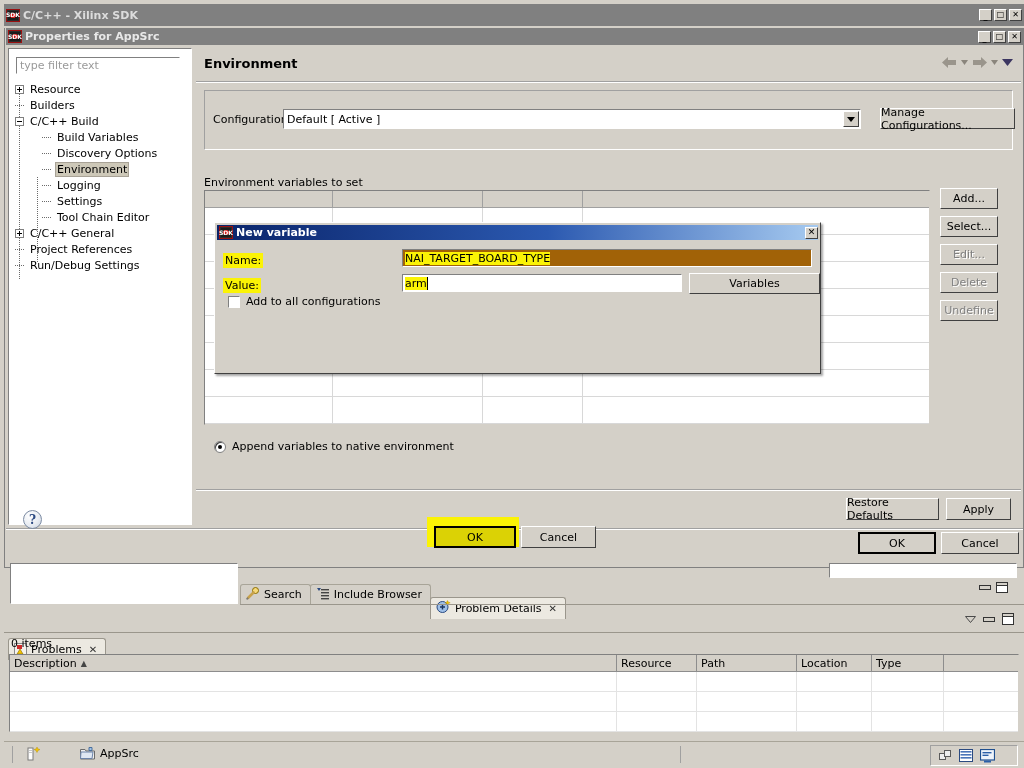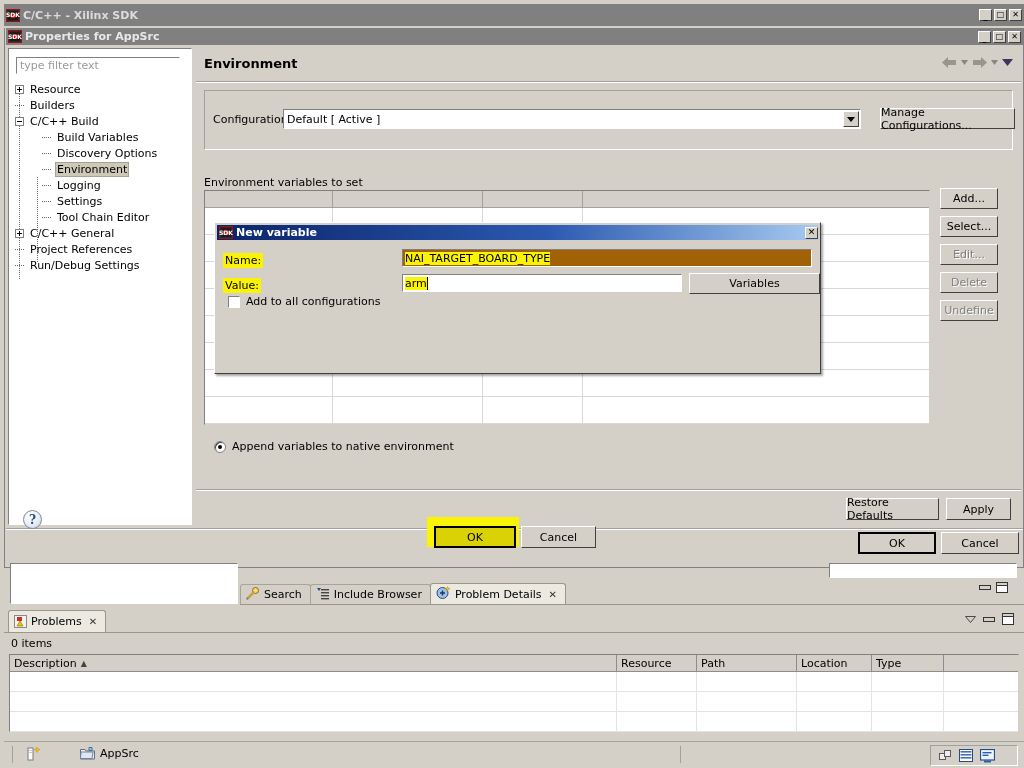--- a/index.html
+++ b/index.html
@@ -339,21 +339,21 @@
     height: 20px;
     display: flex; align-items: center; gap: 4px;
     padding: 0 8px 0 5px;
     font-size: 11px;
     border: 1px solid #a8a498;
     border-bottom: none;
     background: #d4d0c8;
     border-radius: 3px 3px 0 0;
     margin-right: -1px;
   }
-  .vtab.active { background: #ece9e1; height: 22px; border-color: #9a968c; }
+  .vtab.active { background: #ece9e1; height: 22px; border-color: #9a968c; margin-top: 28px; }
   .vtab .cl { font-size: 10px; color: #333; margin-left: 3px; }
 
   #tabs-underline {
     position: absolute; left: 236px; top: 46px; width: 786px; height: 2px;
     border-top: 1px solid #9a968c;
   }
 
   
   #problems {
     position: absolute; left: 0px; top: 50px; width: 1020px; height: 145px;

